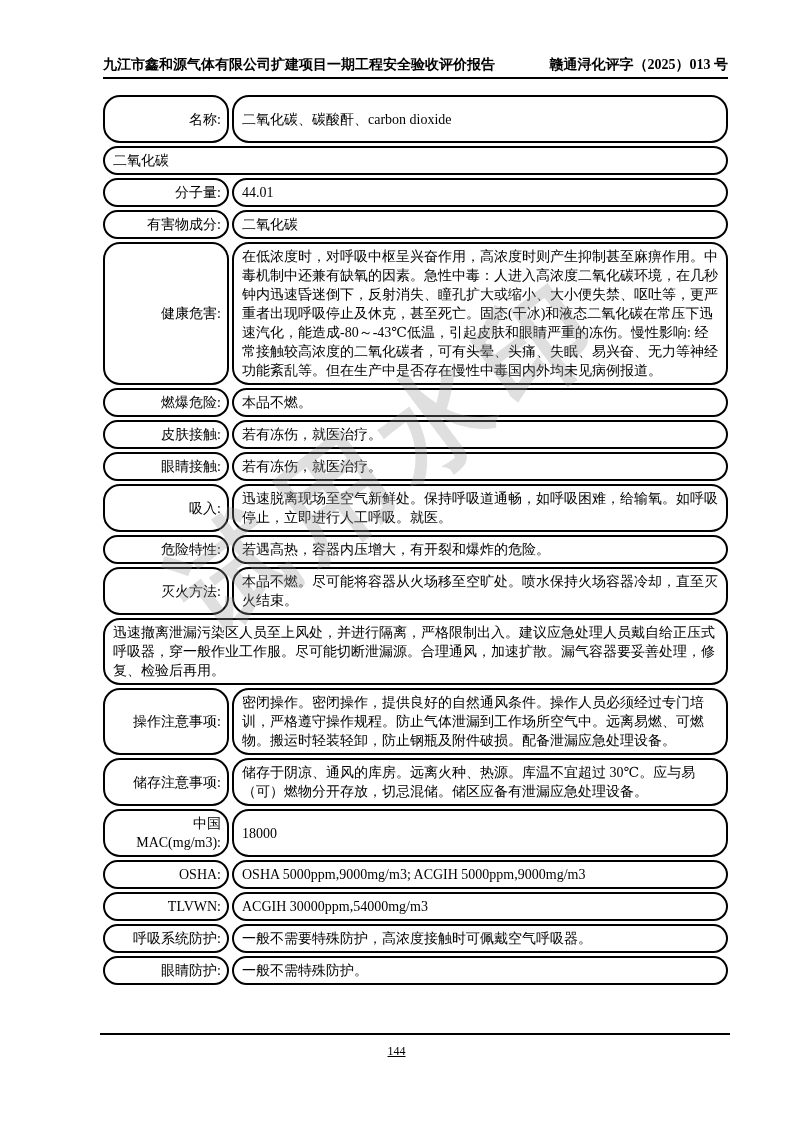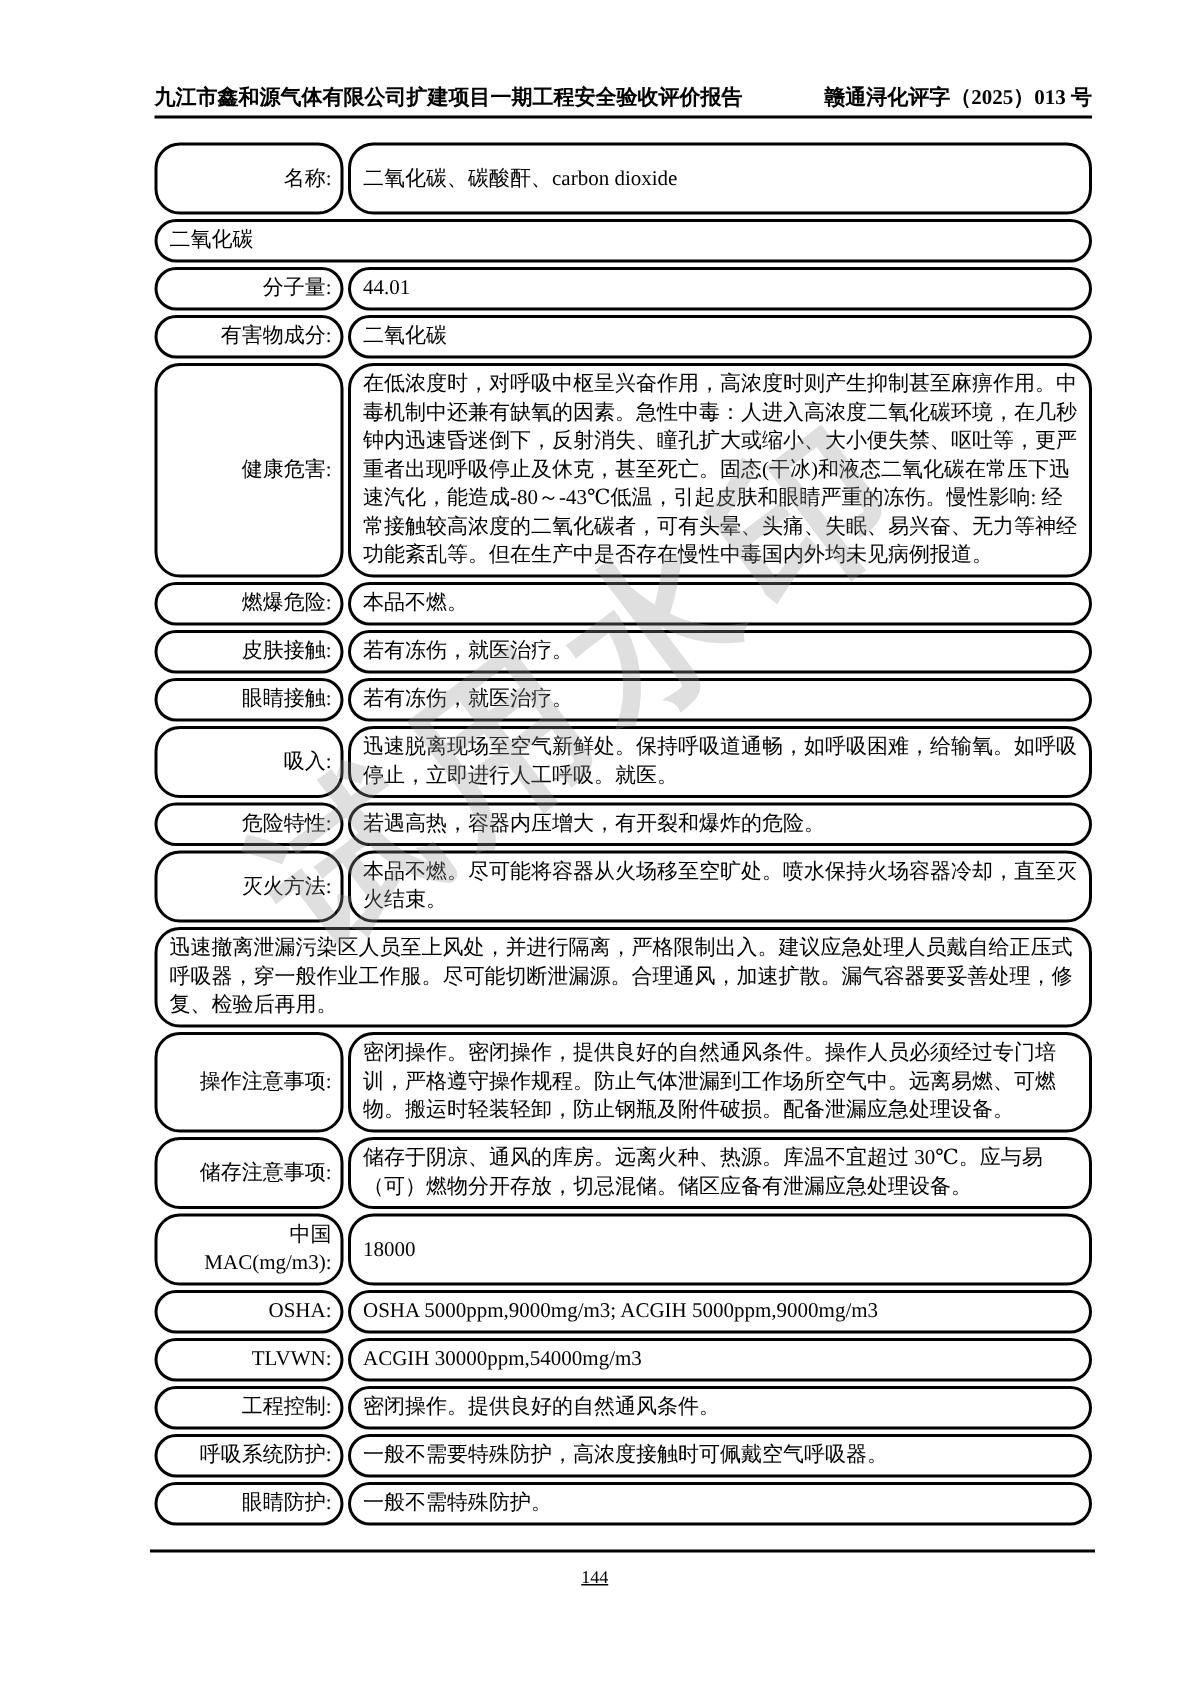--- a/index.html
+++ b/index.html
@@ -191,24 +191,20 @@
     <div class="t-row">
       <div class="t-label">OSHA:</div>
       <div class="t-value">OSHA 5000ppm,9000mg/m3; ACGIH 5000ppm,9000mg/m3</div>
     </div>
 
     <div class="t-row">
       <div class="t-label">TLVWN:</div>
       <div class="t-value">ACGIH 30000ppm,54000mg/m3</div>
     </div>
 
-    <div class="t-row">
-      <div class="t-label">工程控制:</div>
-      <div class="t-value">密闭操作。提供良好的自然通风条件。</div>
-    </div>
 
     <div class="t-row">
       <div class="t-label">呼吸系统防护:</div>
       <div class="t-value">一般不需要特殊防护，高浓度接触时可佩戴空气呼吸器。</div>
     </div>
 
     <div class="t-row">
       <div class="t-label">眼睛防护:</div>
       <div class="t-value">一般不需特殊防护。</div>
     </div>

